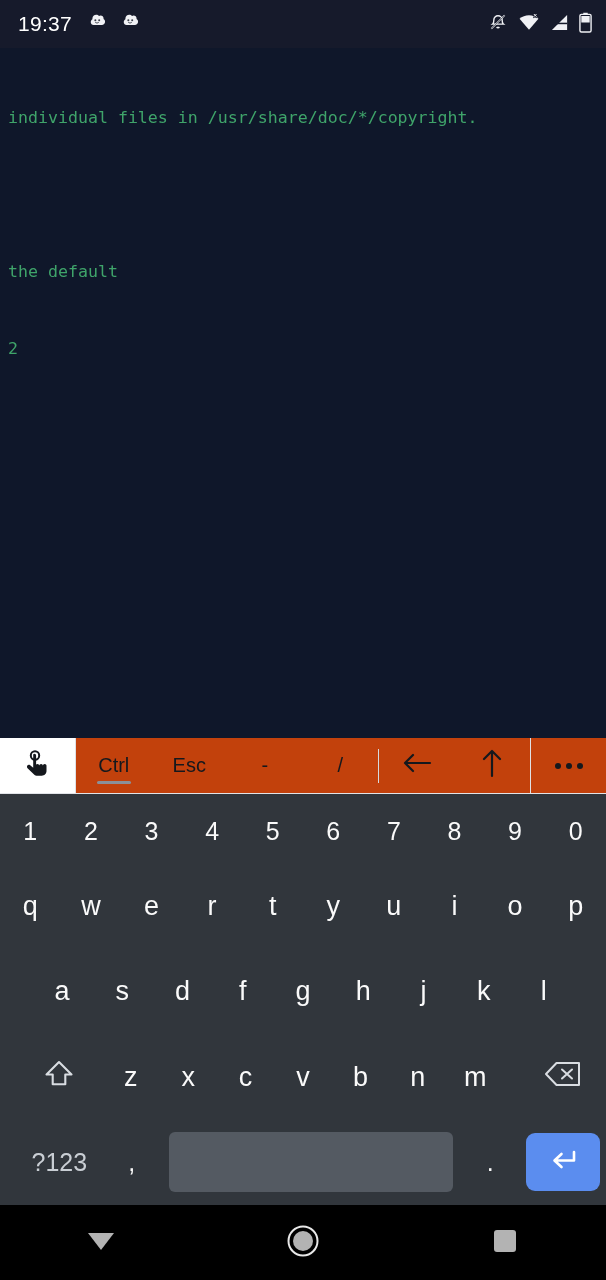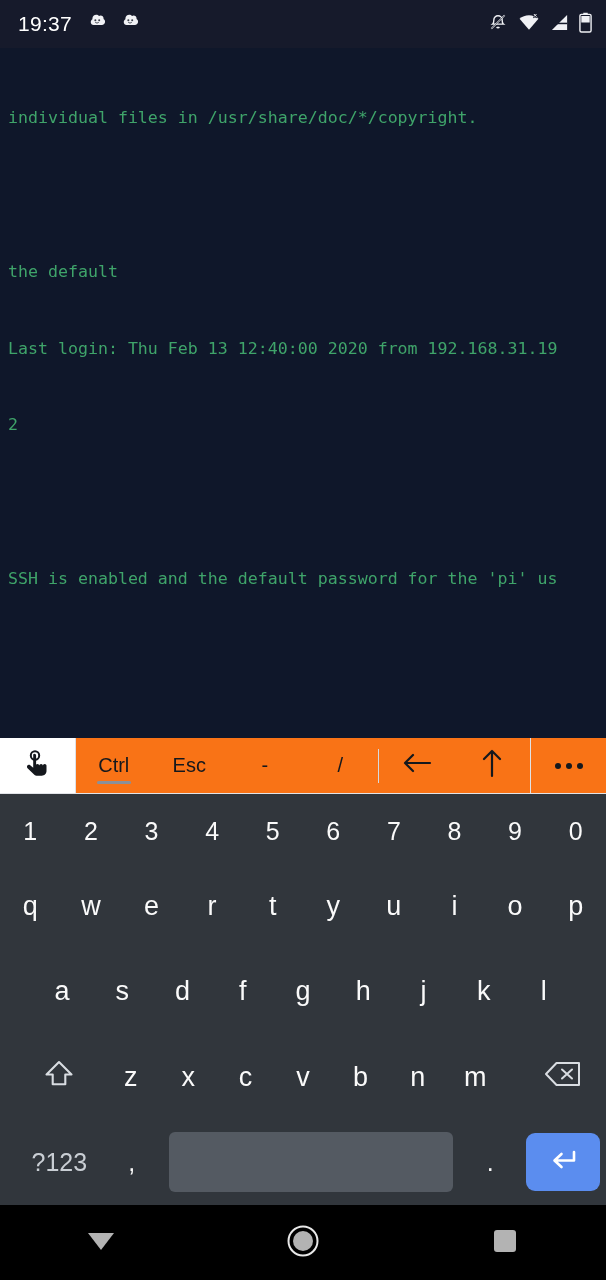--- a/index.html
+++ b/index.html
@@ -38,21 +38,21 @@
     color:#3fa46a;
     white-space:pre;
     letter-spacing:0px;
     overflow:hidden;
   }
   .tline { white-space:pre; min-height:25.6px; }
 
   
   .kbtoolbar {
     position:absolute; top:738px; left:0; width:606px; height:56px;
-    background:#f97316;
+    background:#c2410c;
     display:flex; align-items:stretch;
     border-bottom:1px solid #e2e4e8;
   }
   .tb-touch {
     width:76px; display:flex; align-items:center; justify-content:center;
     background:#ffffff;
     border-right:1px solid #dfe1e6;
   }
   .tb-mid { flex:1; display:flex; align-items:center; }
   .tb-key {
@@ -173,24 +173,22 @@
           <rect x="2.5" y="4" width="9" height="7" fill="#f0f1f5"></rect>
         </svg>
       </span>
     </span>
   </div>
 
   <div class="terminal">
     <div class="tline">individual files in /usr/share/doc/*/copyright.</div>
     <div class="tline"></div>
     <div class="tline">the default</div>
-    <div class="tline">Last login: Thu Feb 13 12:40:00 2020 from 192.168.31.19</div>
     <div class="tline">2</div>
     <div class="tline"></div>
-    <div class="tline">SSH is enabled and the default password for the 'pi' us</div>
     
     
     
     
     
     
   </div>
 
   <div class="kbtoolbar">
     <div class="tb-touch">

